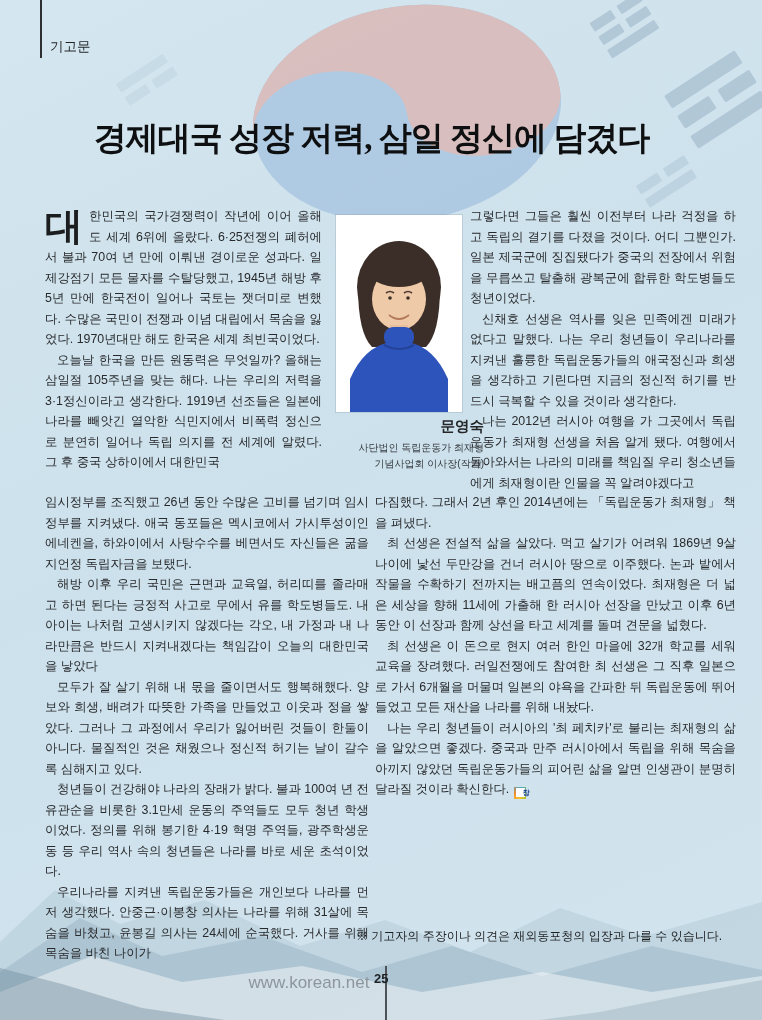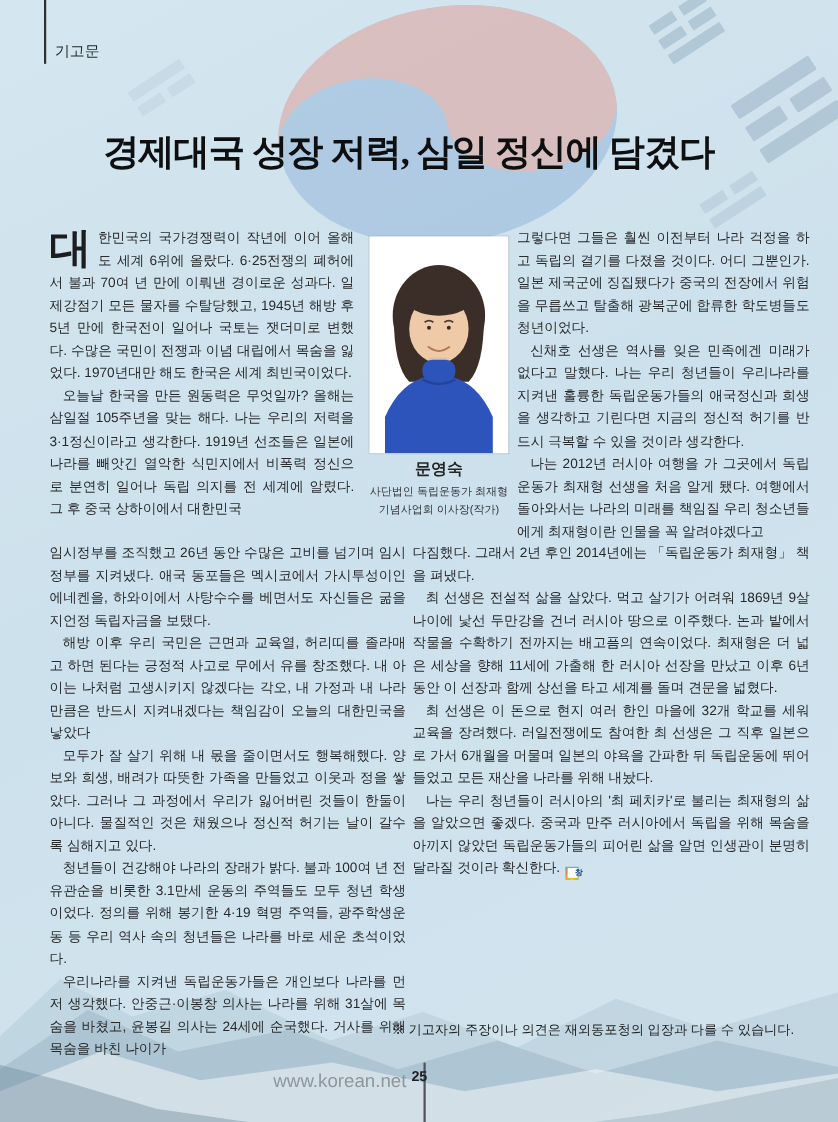--- a/index.html
+++ b/index.html
@@ -32,21 +32,21 @@
   .tblock p{margin:0;}
   .tblock p.indent{text-indent:12px;}
   .lt{left:45px;top:206px;width:277px;}
   .rt{left:470px;top:206px;width:266px;}
   .lb{left:45px;top:492px;width:324px;}
   .rb{left:375px;top:492px;width:361px;}
   .dropcap{float:left;font-size:38px;line-height:37px;font-weight:bold;color:#1b1d1f;padding:2px 6px 0 0;}
   
   .photo{position:absolute;left:336px;top:215px;width:126px;height:197px;z-index:2;
     background:#fff;box-shadow:0 0 0 1px rgba(120,140,155,.25);}
-  .author{position:absolute;left:314px;top:417px;width:170px;text-align:center;z-index:2;}
+  .author{position:absolute;left:314px;top:417px;width:170px;text-align:right;z-index:2;}
   .author-name{font-size:14.5px;font-weight:bold;color:#232527;margin-bottom:4px;}
   .author-role{font-size:10px;line-height:15.5px;color:#33363a;}
   
   .endmark{display:inline-flex;align-items:center;justify-content:center;
     width:12px;height:12px;margin-left:5px;vertical-align:-2px;
     background:conic-gradient(#49a8c9,#7cc142,#f5c52a,#ef8a2d,#49a8c9);}
   .endmark > span{display:flex;align-items:center;justify-content:center;
     width:9px;height:9px;background:#fdfdfd;font-size:7px;font-weight:bold;color:#1c3f8f;line-height:1;}
   
   .disclaimer{position:absolute;right:40px;top:928px;font-size:12px;color:#1c1e20;z-index:3;}
@@ -153,21 +153,21 @@
   </div>
 
   <div class="tblock rt">
     <p>그렇다면 그들은 훨씬 이전부터 나라 걱정을 하고 독립의 결기를 다졌을 것이다. 어디 그뿐인가. 일본 제국군에 징집됐다가 중국의 전장에서 위험을 무릅쓰고 탈출해 광복군에 합류한 학도병들도 청년이었다.</p>
     <p class="indent">신채호 선생은 역사를 잊은 민족에겐 미래가 없다고 말했다. 나는 우리 청년들이 우리나라를 지켜낸 훌륭한 독립운동가들의 애국정신과 희생을 생각하고 기린다면 지금의 정신적 허기를 반드시 극복할 수 있을 것이라 생각한다.</p>
     <p class="indent">나는 2012년 러시아 여행을 가 그곳에서 독립운동가 최재형 선생을 처음 알게 됐다. 여행에서 돌아와서는 나라의 미래를 책임질 우리 청소년들에게 최재형이란 인물을 꼭 알려야겠다고</p>
   </div>
 
   <div class="tblock lb">
     <p>임시정부를 조직했고 26년 동안 수많은 고비를 넘기며 임시정부를 지켜냈다. 애국 동포들은 멕시코에서 가시투성이인 에네켄을, 하와이에서 사탕수수를 베면서도 자신들은 굶을지언정 독립자금을 보탰다.</p>
-    <p class="indent">해방 이후 우리 국민은 근면과 교육열, 허리띠를 졸라매고 하면 된다는 긍정적 사고로 무에서 유를 창조했다. 내 아이는 나처럼 고생시키지 않겠다는 각오, 내 가정과 내 나라만큼은 반드시 지켜내겠다는 책임감이 오늘의 대한민국을 낳았다</p>
+    <p class="indent">해방 이후 우리 국민은 근면과 교육열, 허리띠를 졸라매고 하면 된다는 긍정적 사고로 무에서 유를 학도병들도. 내 아이는 나처럼 고생시키지 않겠다는 각오, 내 가정과 내 나라만큼은 반드시 지켜내겠다는 책임감이 오늘의 대한민국을 낳았다</p>
     <p class="indent">모두가 잘 살기 위해 내 몫을 줄이면서도 행복해했다. 양보와 희생, 배려가 따뜻한 가족을 만들었고 이웃과 정을 쌓았다. 그러나 그 과정에서 우리가 잃어버린 것들이 한둘이 아니다. 물질적인 것은 채웠으나 정신적 허기는 날이 갈수록 심해지고 있다.</p>
     <p class="indent">청년들이 건강해야 나라의 장래가 밝다. 불과 100여 년 전 유관순을 비롯한 3.1만세 운동의 주역들도 모두 청년 학생이었다. 정의를 위해 봉기한 4·19 혁명 주역들, 광주학생운동 등 우리 역사 속의 청년들은 나라를 바로 세운 초석이었다.</p>
     <p class="indent">우리나라를 지켜낸 독립운동가들은 개인보다 나라를 먼저 생각했다. 안중근·이봉창 의사는 나라를 위해 31살에 목숨을 바쳤고, 윤봉길 의사는 24세에 순국했다. 거사를 위해 목숨을 바친 나이가</p>
   </div>
 
   <div class="tblock rb">
     <p>다짐했다. 그래서 2년 후인 2014년에는 「독립운동가 최재형」 책을 펴냈다.</p>
     <p class="indent">최 선생은 전설적 삶을 살았다. 먹고 살기가 어려워 1869년 9살 나이에 낯선 두만강을 건너 러시아 땅으로 이주했다. 논과 밭에서 작물을 수확하기 전까지는 배고픔의 연속이었다. 최재형은 더 넓은 세상을 향해 11세에 가출해 한 러시아 선장을 만났고 이후 6년 동안 이 선장과 함께 상선을 타고 세계를 돌며 견문을 넓혔다.</p>
     <p class="indent">최 선생은 이 돈으로 현지 여러 한인 마을에 32개 학교를 세워 교육을 장려했다. 러일전쟁에도 참여한 최 선생은 그 직후 일본으로 가서 6개월을 머물며 일본의 야욕을 간파한 뒤 독립운동에 뛰어들었고 모든 재산을 나라를 위해 내놨다.</p>
     <p class="indent"><span>나는 우리 청년들이 러시아의 '최 페치카'로 불리는 최재형의 삶을 알았으면 좋겠다. 중국과 만주 러시아에서 독립을 위해 목숨을 아끼지 않았던 독립운동가들의 피어린 삶을 알면 인생관이 분명히 달라질 것이라 확신한다.</span><span class="endmark">

